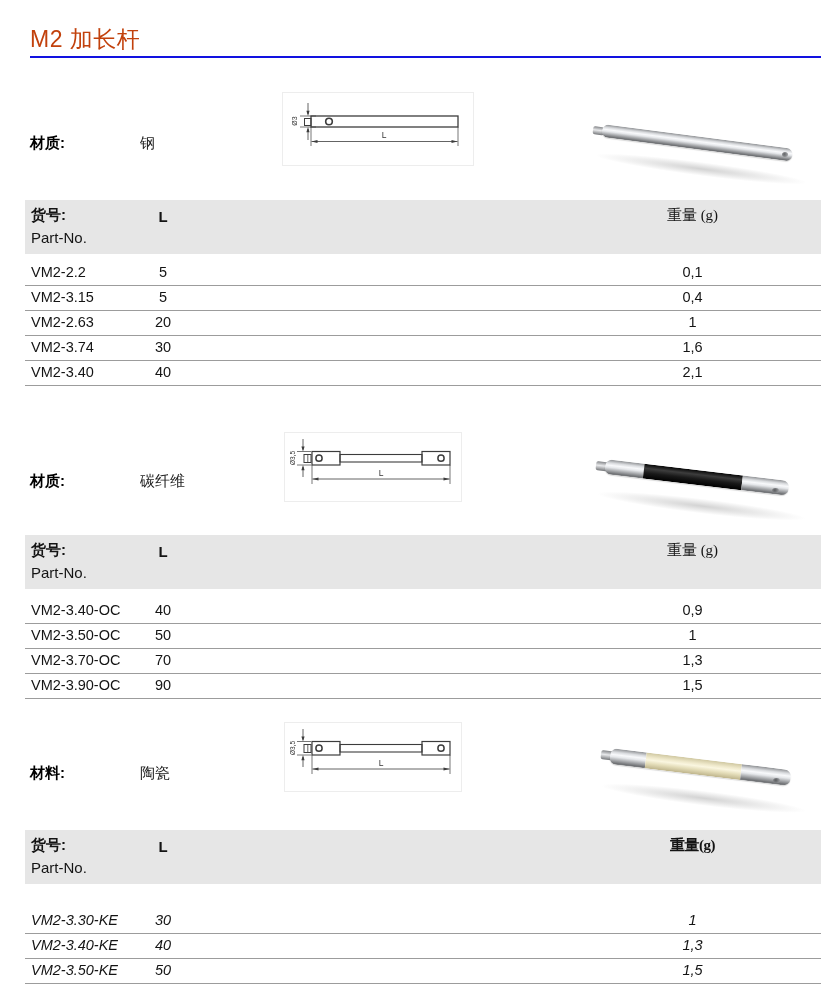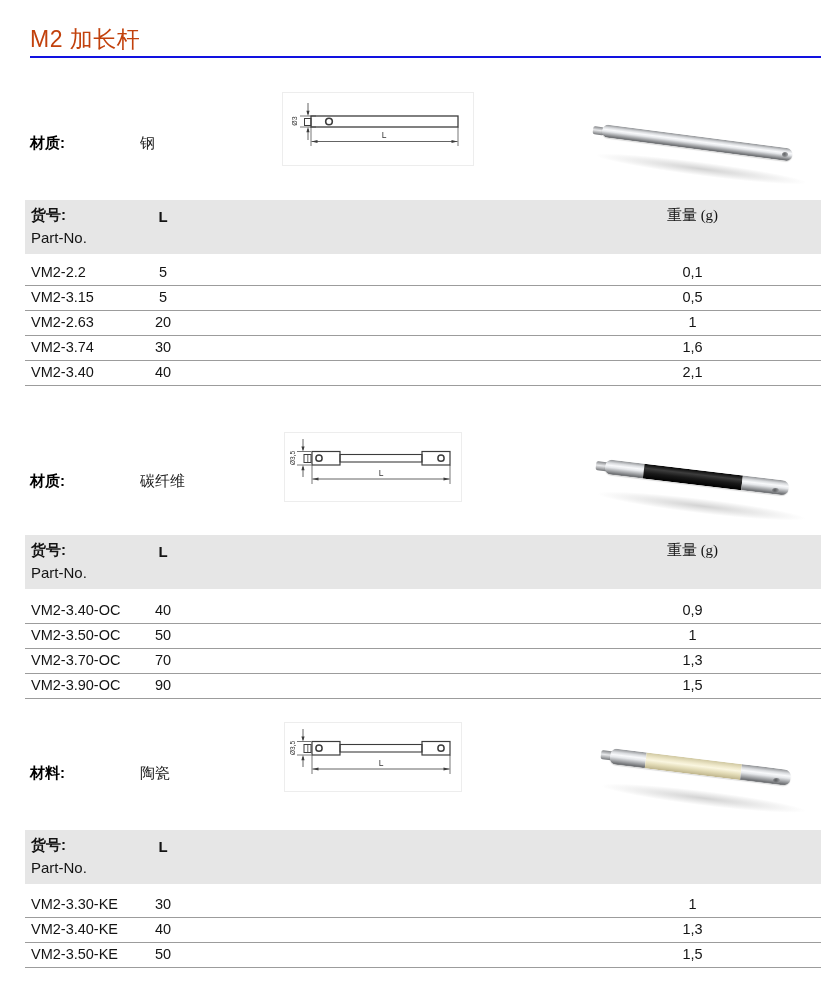--- a/index.html
+++ b/index.html
@@ -101,21 +101,21 @@
   </div>
   <div class="tbl-rows">
     <div class="row">
       <span class="c-part">VM2-2.2</span>
       <span class="c-l">5</span>
       <span class="c-w">0,1</span>
     </div>
     <div class="row">
       <span class="c-part">VM2-3.15</span>
       <span class="c-l">5</span>
-      <span class="c-w">0,5</span>
+      <span class="c-w">0,4</span>
     </div>
     <div class="row">
       <span class="c-part">VM2-2.63</span>
       <span class="c-l">20</span>
       <span class="c-w">1</span>
     </div>
     <div class="row">
       <span class="c-part">VM2-3.74</span>
       <span class="c-l">30</span>
       <span class="c-w">1,6</span>
@@ -235,22 +235,23 @@
     <div class="seg metal" style="width:50px;"></div>
   </div>
   <div class="rod-hole" style="left:213px;top:66px;width:7px;height:5px;"></div>
 </div>
 
 <div class="abs tbl" style="top:830px;">
   <div class="tbl-head">
     <span class="th-partno">货号:</span>
     <span class="th-partno-sub">Part-No.</span>
     <span class="th-l">L</span>
-  </div>
-  <div class="tbl-rows" style="margin-top:9px;">
+    <span class="th-weight bold">重量(g)</span>
+  </div>
+  <div class="tbl-rows" style="margin-top:25px;font-style:italic;">
     <div class="row">
       <span class="c-part">VM2-3.30-KE</span>
       <span class="c-l">30</span>
       <span class="c-w">1</span>
     </div>
     <div class="row">
       <span class="c-part">VM2-3.40-KE</span>
       <span class="c-l">40</span>
       <span class="c-w">1,3</span>
     </div>

